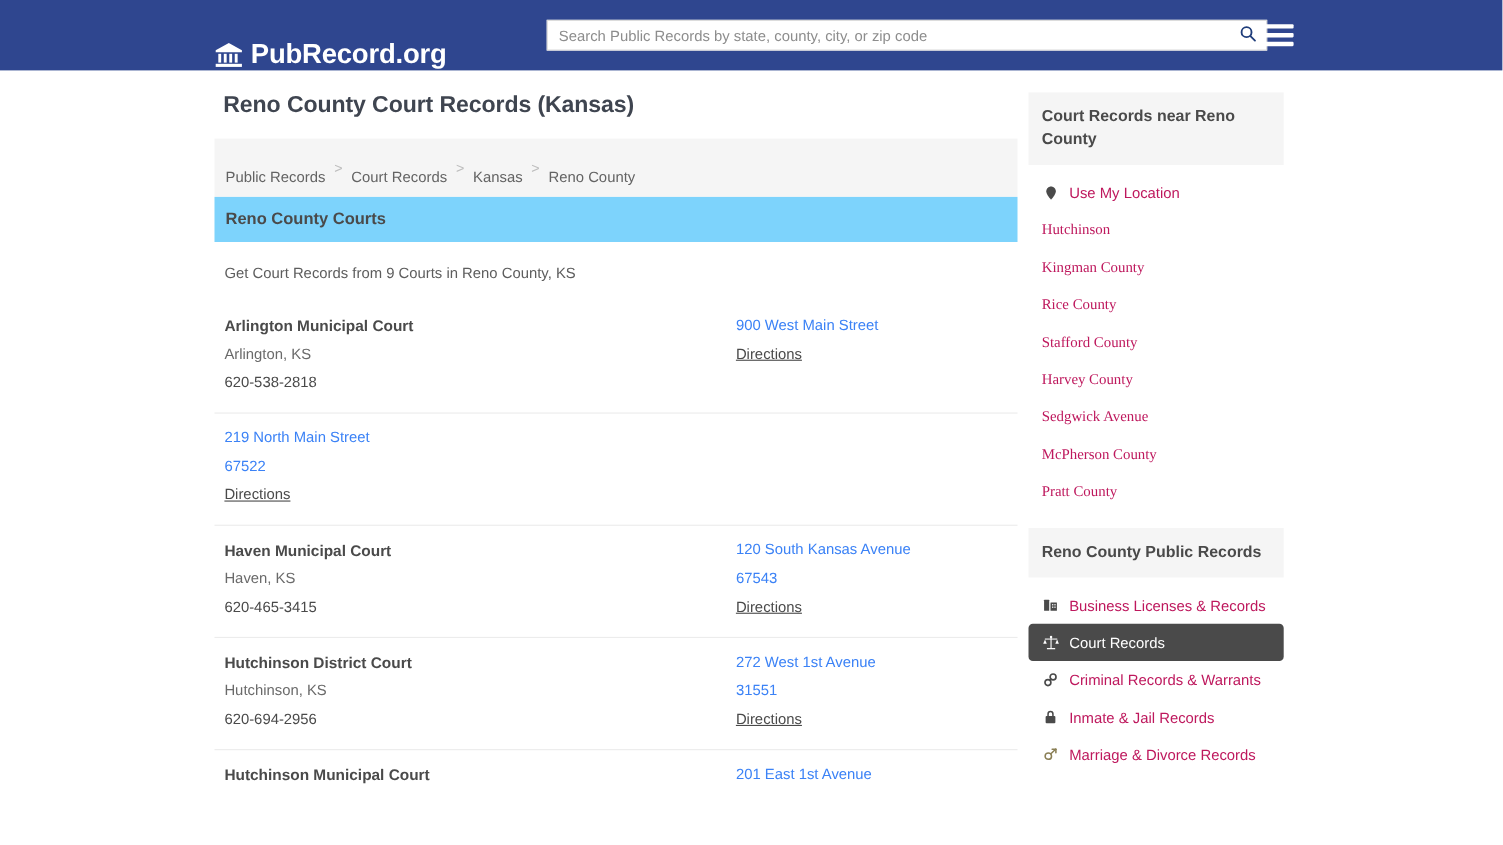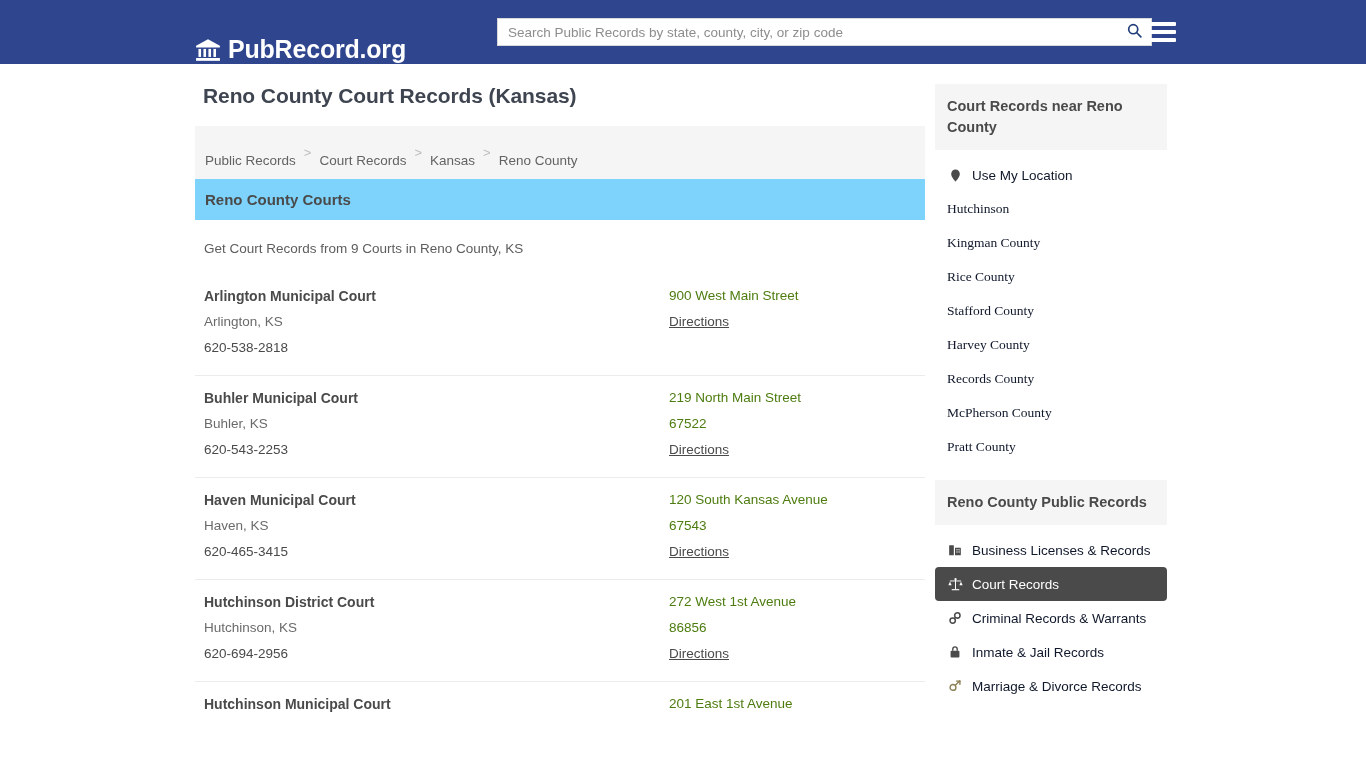--- a/index.html
+++ b/index.html
@@ -173,21 +173,21 @@
     color: #6a6a6a;
     line-height: 26px;
   }
   .court-phone {
     font-size: 13.5px;
     color: #4a4a4a;
     line-height: 26px;
   }
   .court-addr, .court-zip {
     font-size: 13.5px;
-    color: #4d7c0f;
+    color: #3b82f6;
     line-height: 26px;
   }
   .directions {
     font-size: 13.5px;
     color: #4a4a4a;
     line-height: 26px;
     text-decoration: underline;
     cursor: pointer;
     display: inline-block;
   }
@@ -202,21 +202,21 @@
     color: #4a4a4a;
     line-height: 1.45;
   }
   .panel-list { padding-top: 8px; }
   .panel-item {
     display: flex;
     align-items: center;
     gap: 9px;
     padding: 9px 12px;
     font-size: 13.5px;
-    color: #0f172a;
+    color: #be185d;
     cursor: pointer;
     border-radius: 4px;
   }
   .panel-item.active {
     background: #4a4a4a;
     color: #ffffff;
   }
   .panel-item .ico {
     width: 16px; height: 16px;
     display: flex; align-items: center; justify-content: center;
@@ -291,25 +291,20 @@
             <div class="court-line">Arlington, KS</div>
             <div class="court-phone">620-538-2818</div>
           </div>
           <div class="court-right">
             <div class="court-addr">900 West Main Street</div>
             <a class="directions">Directions</a>
           </div>
         </div>
 
         <div class="court-row">
-          <div class="court-left">
-            <div class="court-name">Buhler Municipal Court</div>
-            <div class="court-line">Buhler, KS</div>
-            <div class="court-phone">620-543-2253</div>
-          </div>
           <div class="court-right">
             <div class="court-addr">219 North Main Street</div>
             <div class="court-zip">67522</div>
             <a class="directions">Directions</a>
           </div>
         </div>
 
         <div class="court-row">
           <div class="court-left">
             <div class="court-name">Haven Municipal Court</div>
@@ -324,21 +319,21 @@
         </div>
 
         <div class="court-row">
           <div class="court-left">
             <div class="court-name">Hutchinson District Court</div>
             <div class="court-line">Hutchinson, KS</div>
             <div class="court-phone">620-694-2956</div>
           </div>
           <div class="court-right">
             <div class="court-addr">272 West 1st Avenue</div>
-            <div class="court-zip">86856</div>
+            <div class="court-zip">31551</div>
             <a class="directions">Directions</a>
           </div>
         </div>
 
         <div class="court-row">
           <div class="court-left">
             <div class="court-name">Hutchinson Municipal Court</div>
 
           </div>
           <div class="court-right">
@@ -374,21 +369,21 @@
           <div class="panel-item plain">
             <span class="lbl">Rice County</span>
           </div>
           <div class="panel-item plain">
             <span class="lbl">Stafford County</span>
           </div>
           <div class="panel-item plain">
             <span class="lbl">Harvey County</span>
           </div>
           <div class="panel-item plain">
-            <span class="lbl">Records County</span>
+            <span class="lbl">Sedgwick Avenue</span>
           </div>
           <div class="panel-item plain">
             <span class="lbl">McPherson County</span>
           </div>
           <div class="panel-item plain">
             <span class="lbl">Pratt County</span>
           </div>
         </div>
       </div>
 

